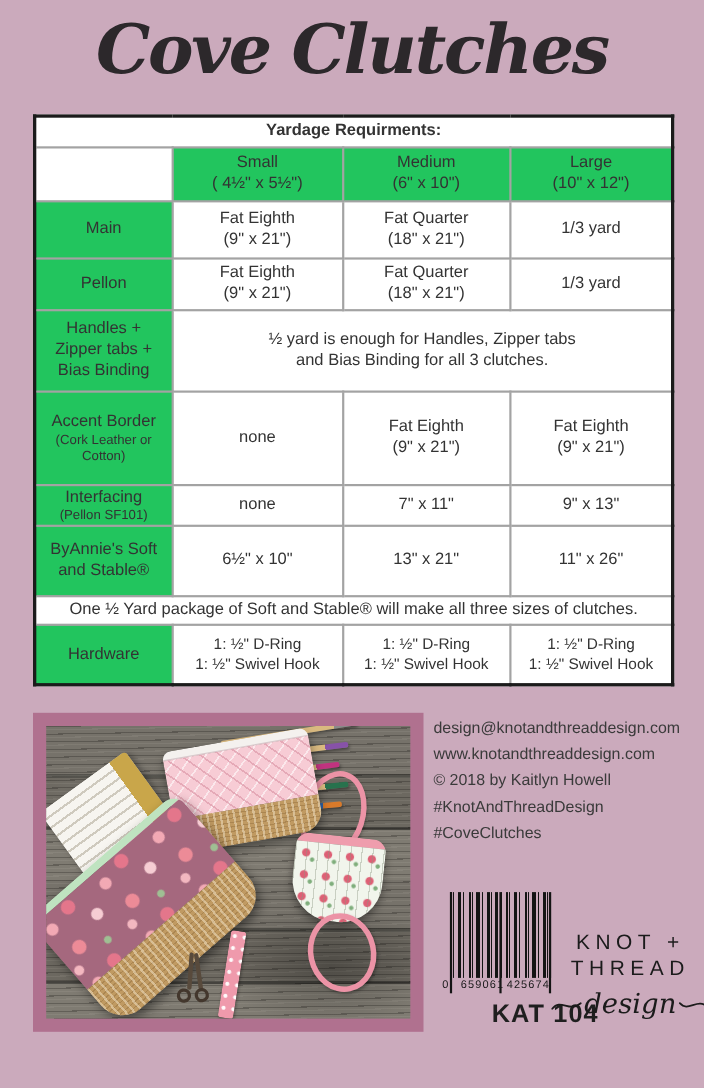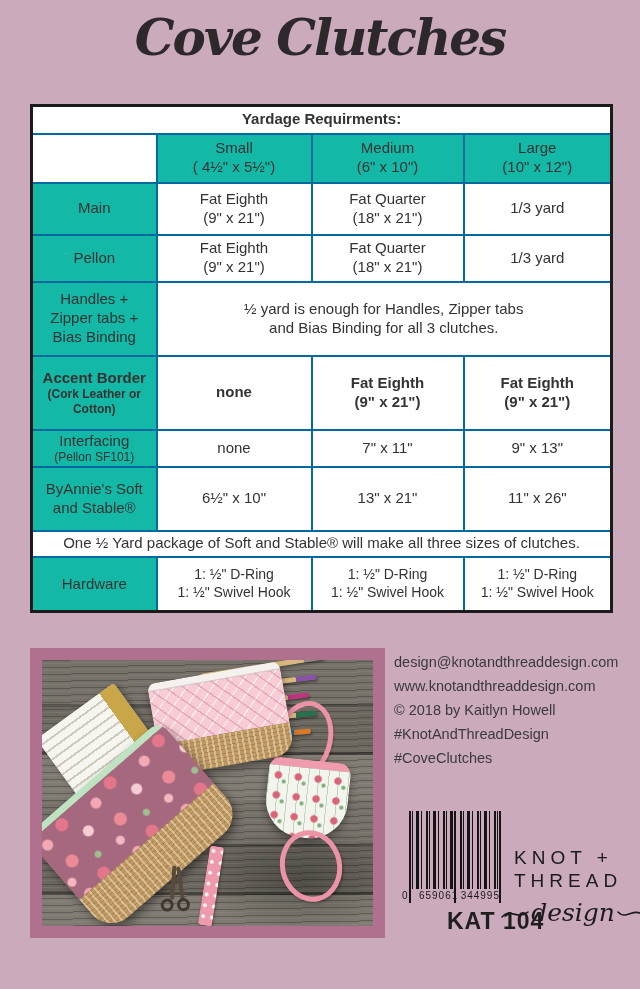--- a/index.html
+++ b/index.html
@@ -11,46 +11,46 @@
     color:#2f2f2f;
     overflow:hidden;
   }
 
   
   .title {
     position:absolute; top:8px; left:0; right:0;
     text-align:center;
     font-family:"DejaVu Serif", serif;
     font-style:italic; font-weight:bold;
-    font-size:50px; letter-spacing:-2px;
+    font-size:62px; letter-spacing:-2px;
     color:#2c282b;
   }
 
   
   table.yardage {
     position:absolute; left:30px; top:104px; width:580px;
     border-collapse:collapse; table-layout:fixed;
     background:#fff;
     border:3px solid #1b1b1b;
   }
   table.yardage td {
-    border:2px solid #0369a1;
+    border:2px solid #a3a3a3;
     text-align:center; vertical-align:middle;
     font-size:15px; line-height:1.25; padding:1px 2px;
     color:#333;
   }
-  td.gray { background:#14b8a6; }
+  td.gray { background:#22c55e; }
   .ml { white-space:pre-line; }
   td.th-main { font-weight:bold; font-size:17.5px; color:#1d1d1d; }
   .lbl-sub { font-size:12px; line-height:1.2; white-space:pre-line; }
   .sm  { font-size:14px; }
   td.note { font-size:12.5px; }
   tr.r-head  { height:28px; } tr.r-col  { height:49px; }
   tr.r-main  { height:52px; } tr.r-lin  { height:47px; }
-  tr.r-hand  { height:74px; } tr.r-acc  { height:74px;font-weight:bold; }
+  tr.r-hand  { height:74px; } tr.r-acc  { height:85px; }
   tr.r-int   { height:36px; } tr.r-soft { height:64px; }
   tr.r-note  { height:26px; } tr.r-zip  { height:33px; }
   tr.r-hw    { height:55px; }
   tr.r-zip td { font-size:14.5px; padding:0; }
   tr.r-hw  td.ml { font-size:14px; }
 
   
   .photo-frame {
     position:absolute; left:30px; top:648px; width:355px; height:290px;
     background:#b0718f; padding:12px;
@@ -187,21 +187,21 @@
     font-size:10px; color:#1a1a1a; letter-spacing:1px;
   }
   .bdigits span:nth-child(2){ padding-left:8px; }
   .bdigits span:nth-child(3){ padding-right:8px; }
   .sku {
     position:absolute; left:412px; top:908px;
     font-size:23px; font-weight:bold; letter-spacing:1px; color:#1f1f1f;margin-left:35px;
   }
 
   
-  .logo { position:absolute; left:514px; top:846px; width:118px; color:#1b1b1b; }
+  .logo { position:absolute; left:514px; top:846px; width:118px; text-align:center; color:#1b1b1b; }
   .logo-caps { font-size:19px; letter-spacing:5px; line-height:23px; white-space:nowrap; }
   .logo-script {
     margin-top:6px; display:flex; align-items:center; justify-content:center; gap:2px;
     font-family:"DejaVu Serif", serif; font-style:italic; font-size:25px; color:#1b1b1b;
   }
   .logo-script svg { flex:none; }
 </style>
 </head>
 <body>
 
@@ -336,21 +336,21 @@
 </div>
 
 <div class="barcode">
   <div class="bars"></div>
   <div class="guard g1"></div>
   <div class="guard g2"></div>
   <div class="guard g3"></div>
   <div class="bdigits">
     <span>0</span>
     <span>659061</span>
-    <span>344995</span>
+    <span>425674</span>
   </div>
 </div>
 <div class="sku">KAT 104</div>
 
 <div class="logo">
   <div class="logo-caps">KNOT +</div>
   <div class="logo-caps">THREAD</div>
   <div class="logo-script">
     <svg width="28" height="18" viewBox="0 0 28 18">
       <path d="M1 13 C9 3, 16 17, 27 8" stroke="#1b1b1b" stroke-width="1.6" fill="none" stroke-linecap="round"></path>

